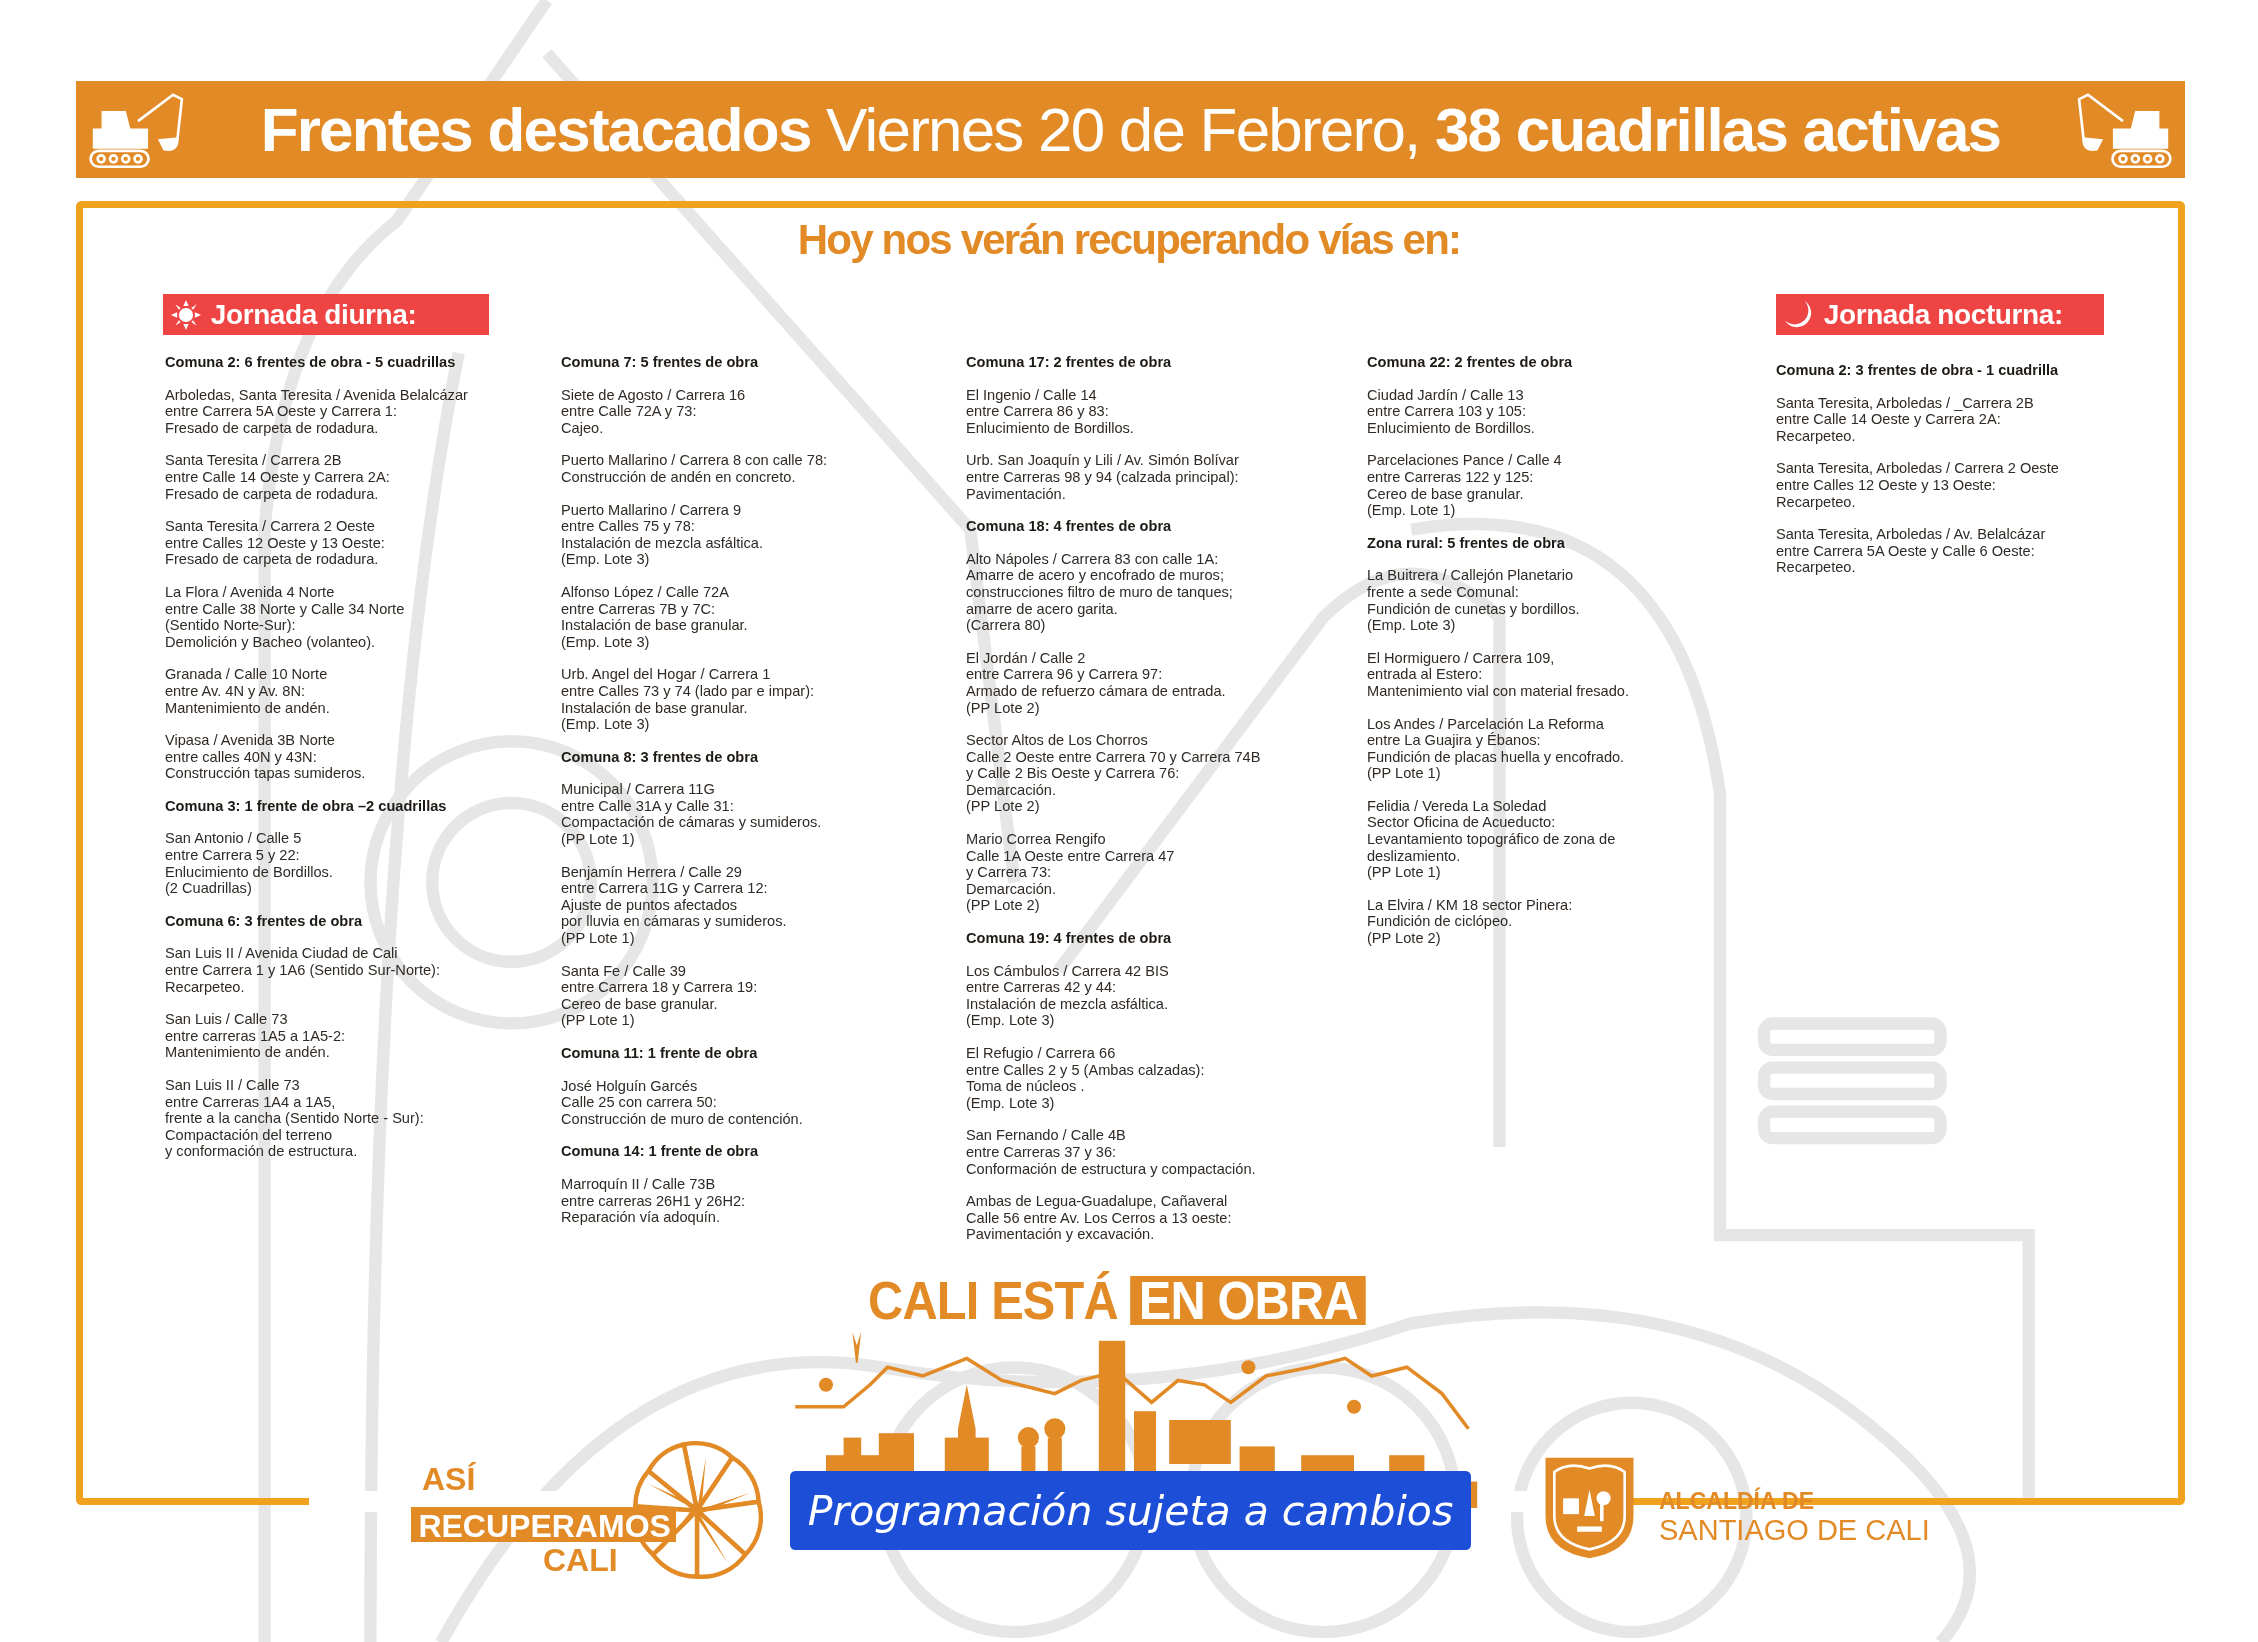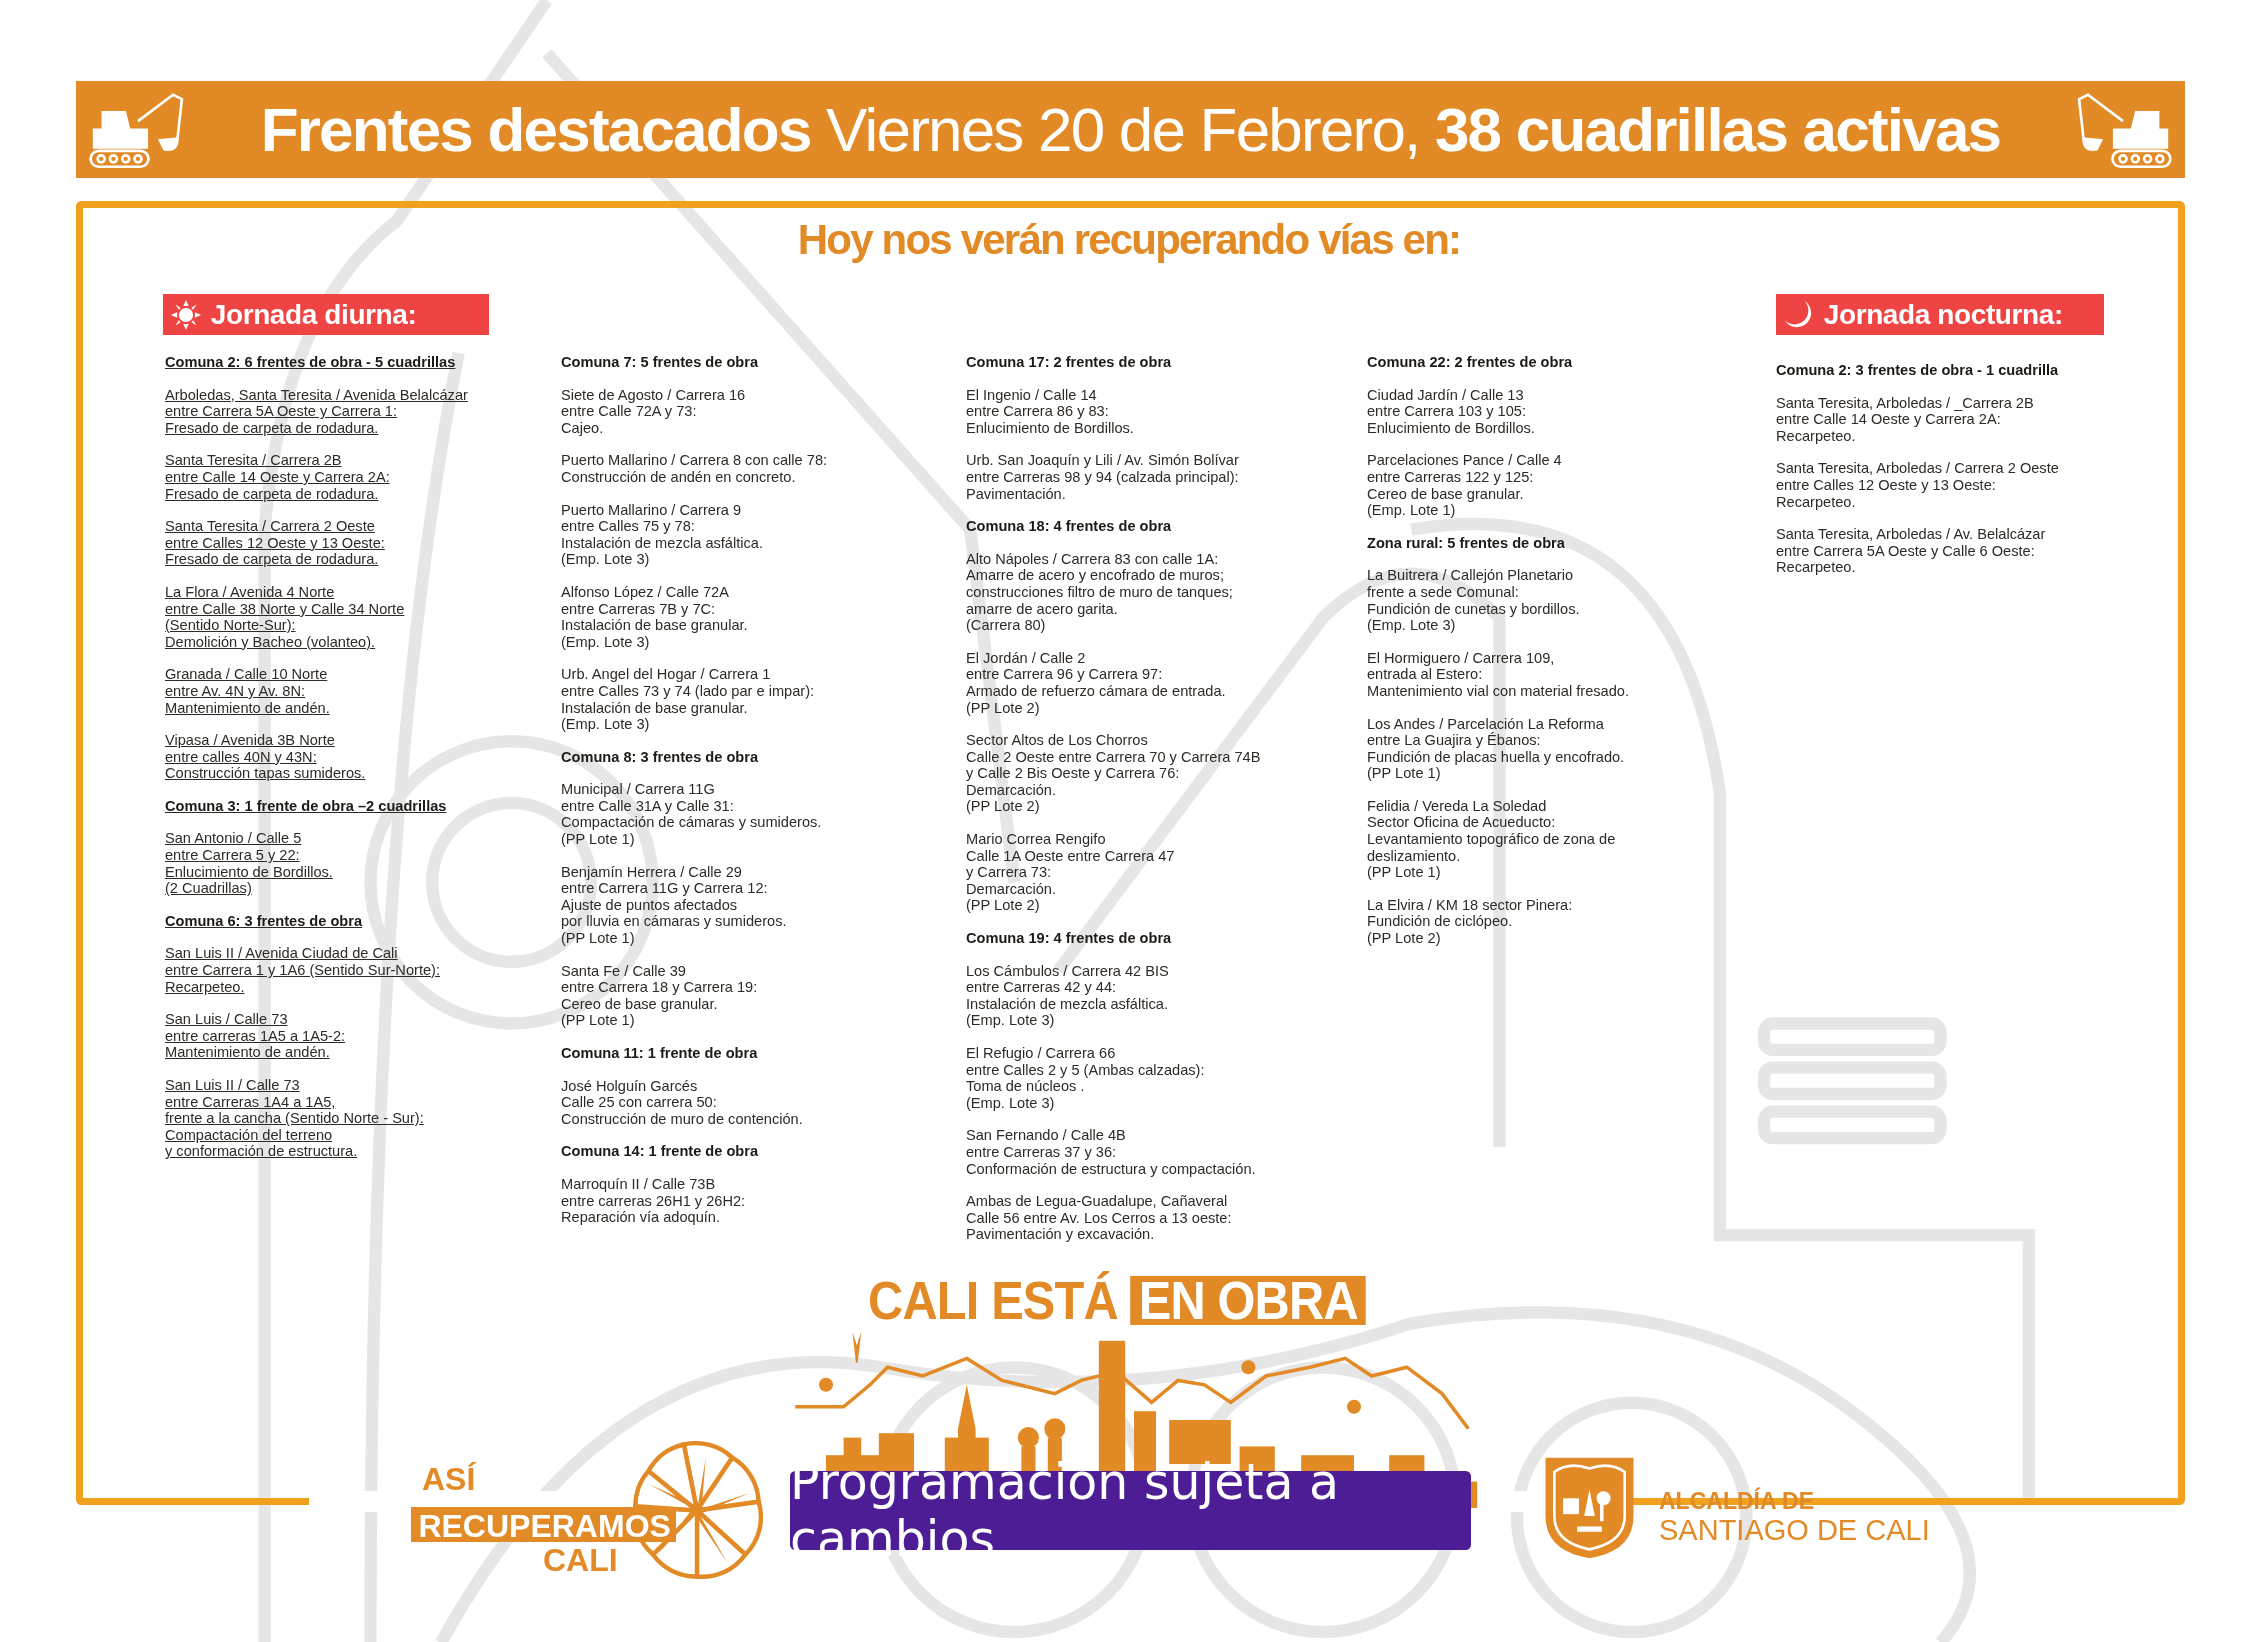--- a/index.html
+++ b/index.html
@@ -39,38 +39,38 @@
   .shift-label svg { margin-right: 8.8px; }
   .shift-day { left: 163px; width: 326px; }
   .shift-night { left: 1776px; width: 328px; }
 
   .col { position: absolute; font-size: 14.6px; line-height: 16.6px; color: #2f2a25; }
   .col .group-title { font-weight: 700; color: #1e1a15; margin-bottom: 16px; font-size: 14.6px; }
   .col .entry { margin-bottom: 16px; }
   .col .entry div { white-space: nowrap; }
   .col .group { margin-bottom: 0; }
 
-  .col1 { left: 165px; top: 354px; text-decoration: underline; }
+  .col1 { left: 165px; top: 354px; }
   .col2 { left: 561px; top: 354px; }
   .col3 { left: 966px; top: 354px; }
   .col4 { left: 1367px; top: 354px; }
   .col5 { left: 1776px; top: 362px; }
 
   
   .brand-center { position: absolute; left: 790px; top: 1270px; width: 688px; height: 282px; }
   .cali-title {
     position: absolute; left: 78px; top: 0; font-family: "Liberation Sans", sans-serif;
     font-weight: 700; font-size: 53px; color: #e28a26; letter-spacing: -0.9px; white-space: nowrap;
     transform: scaleX(0.92); transform-origin: left;
   }
   .cali-title .boxed { background: #e28a26; color: #fff; padding: 0 8.8px; display: inline-block; line-height: 49px; }
   .skyline { position: absolute; left: 0; top: 62px; width: 688px; height: 176px; }
   .sujeta {
-    position: absolute; left: 0; top: 201px; width: 681px; height: 79px; background: #4c1d95;
-    border-radius: 5.3px; color: #fff; font-size: 49px; display: flex;
+    position: absolute; left: 0; top: 201px; width: 681px; height: 79px; background: #1d4ed8;
+    border-radius: 5.3px; color: #fff; font-style: italic; font-size: 41px; display: flex;
     align-items: center; justify-content: center; font-family: "DejaVu Sans", sans-serif;
   }
 
   .brand-left { position: absolute; left: 406px; top: 1429px; width: 353px; height: 150px; }
   .asi-text { position: absolute; font-weight: 700; color: #e28a26; font-size: 32px; letter-spacing: 0; }
   .asi-1 { left: 16px; top: 32px; }
   .asi-bar { position: absolute; left: 5.3px; top: 78px; width: 265px; height: 35px; background: #e28a26; }
   .asi-2 { left: 12.4px; top: 79px; color: #fff; }
   .asi-3 { left: 137px; top: 113px; }
   .pinwheel { position: absolute; left: 225px; top: 10.6px; width: 132px; height: 141px; }

